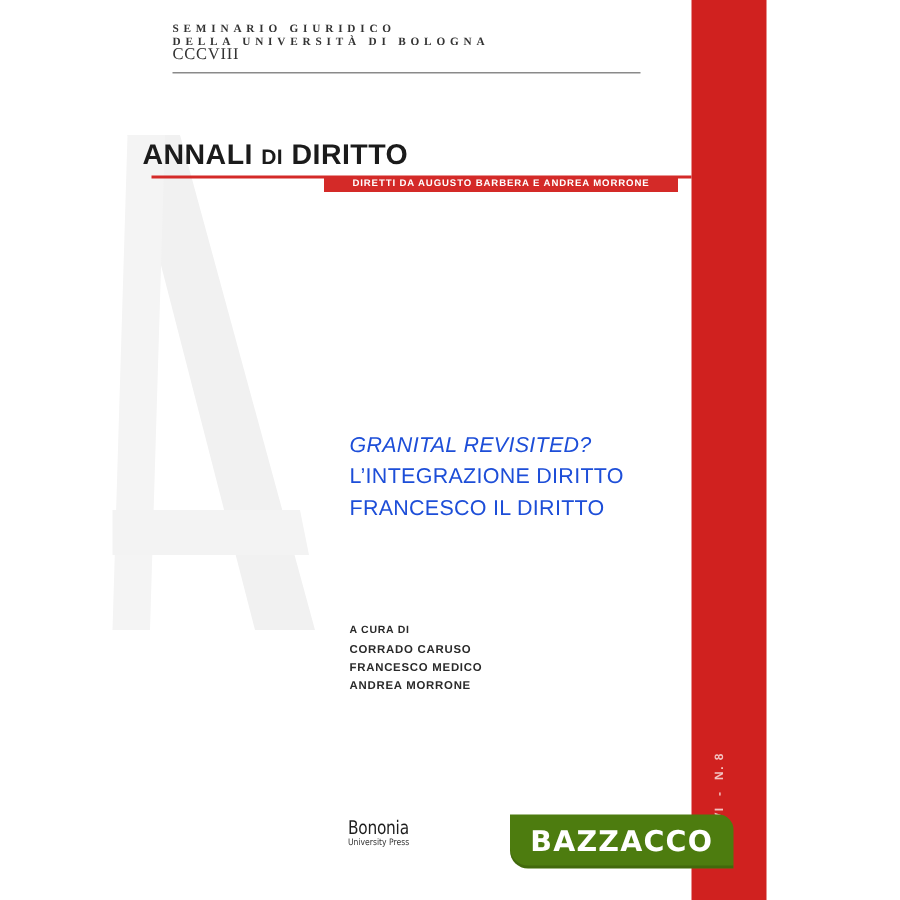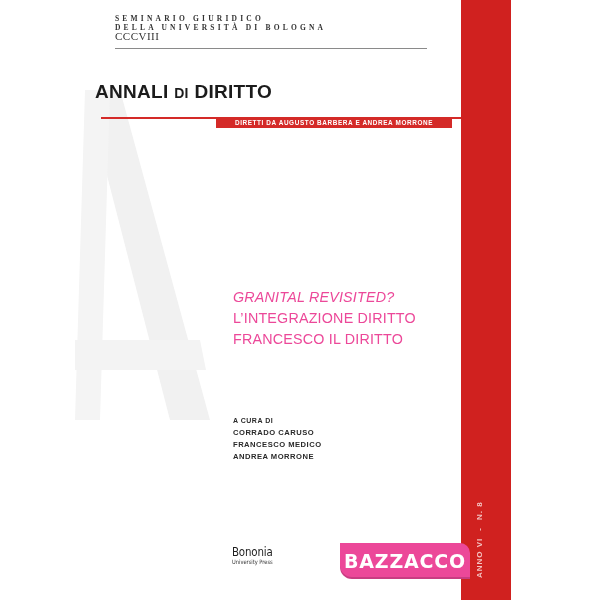--- a/index.html
+++ b/index.html
@@ -19,21 +19,21 @@
       letter-spacing: 3.2px; font-weight: bold;
     }
     .seminar .num { letter-spacing: 0.5px; font-weight: normal; font-size: 11px; }
     .top-rule { position: absolute; left: 115px; top: 48px; width: 312px; height: 1px; background: #8a8a8a; }
 
     
     .title-1, .title-2 {
       position: absolute; font-weight: bold; color: #1b1b1b; font-size: 19px; line-height: 20px;
       letter-spacing: 0.3px;
     }
-    .title-1 { left: 95px; top: 82px; }
+    .title-1 { left: 95px; top: 94px; }
     .title-2 { left: 144px; top: 97px; }
     .small-caps { font-size: 14px; }
     .red-rule { position: absolute; left: 101px; top: 117px; width: 360px; height: 2px; background: #d42a28; }
     .directors {
       position: absolute; left: 216px; top: 118px; width: 236px; height: 10px;
       background: #d42a28; color: #fff; font-size: 6.4px; line-height: 10px; font-weight: bold;
       letter-spacing: 0.6px; text-align: center; white-space: nowrap;
     }
 
     
@@ -42,41 +42,41 @@
       position: absolute; left: 474px; top: 478px; width: 100px; height: 12px;
       transform-origin: left top; transform: rotate(-90deg) translateX(-100px);
       color: #f3c3c1; font-size: 8px; line-height: 12px; letter-spacing: 1px; font-weight: bold;
       white-space: nowrap;
     }
     .spine-text .sep { margin: 0 7px; }
 
     
     .book-title {
       position: absolute; left: 233px; top: 287px; width: 240px;
-      font-size: 14.3px; line-height: 21px; color: #ec4899; letter-spacing: 0.2px;
+      font-size: 14.3px; line-height: 21px; color: #1d4ed8; letter-spacing: 0.2px;
     }
     .book-title .subtitle { font-style: italic; }
     .book-title div { white-space: nowrap; }
 
     
     .editors {
       position: absolute; left: 233px; top: 415px; font-size: 7.6px; line-height: 12px;
       font-weight: bold; color: #2a2a2a; letter-spacing: 0.5px;
     }
     .editors .label { font-size: 7px; margin-bottom: 0px; }
 
     
     .publisher { position: absolute; left: 232px; top: 545px; text-align: left; }
     .publisher .name { font-size: 12.5px; line-height: 13px; color: #1d1d1d; letter-spacing: -0.2px; font-family: "DejaVu Sans", sans-serif; transform: scaleX(0.82); transform-origin: left; }
     .publisher .sub { font-size: 6px; line-height: 8px; color: #333; font-family: "DejaVu Sans", sans-serif; transform: scaleX(0.85); transform-origin: left; white-space: nowrap; }
 
     
     .bazzacco {
-      position: absolute; left: 340px; top: 543px; width: 130px; height: 36px;
-      background: #ec4899; border-radius: 0 10px 0 12px;
+      position: absolute; left: 340px; top: 543px; width: 149px; height: 36px;
+      background: #4d7c0f; border-radius: 0 10px 0 12px;
       color: #ffffff; font-weight: bold; font-size: 19px; line-height: 36px; text-align: center;
       letter-spacing: 0.8px; font-family: "DejaVu Sans", sans-serif;
       box-shadow: inset 0 -2px 0 rgba(0,0,0,0.15);
     }
   </style>
 </head>
 <body>
 
 <div class="cover">
 

